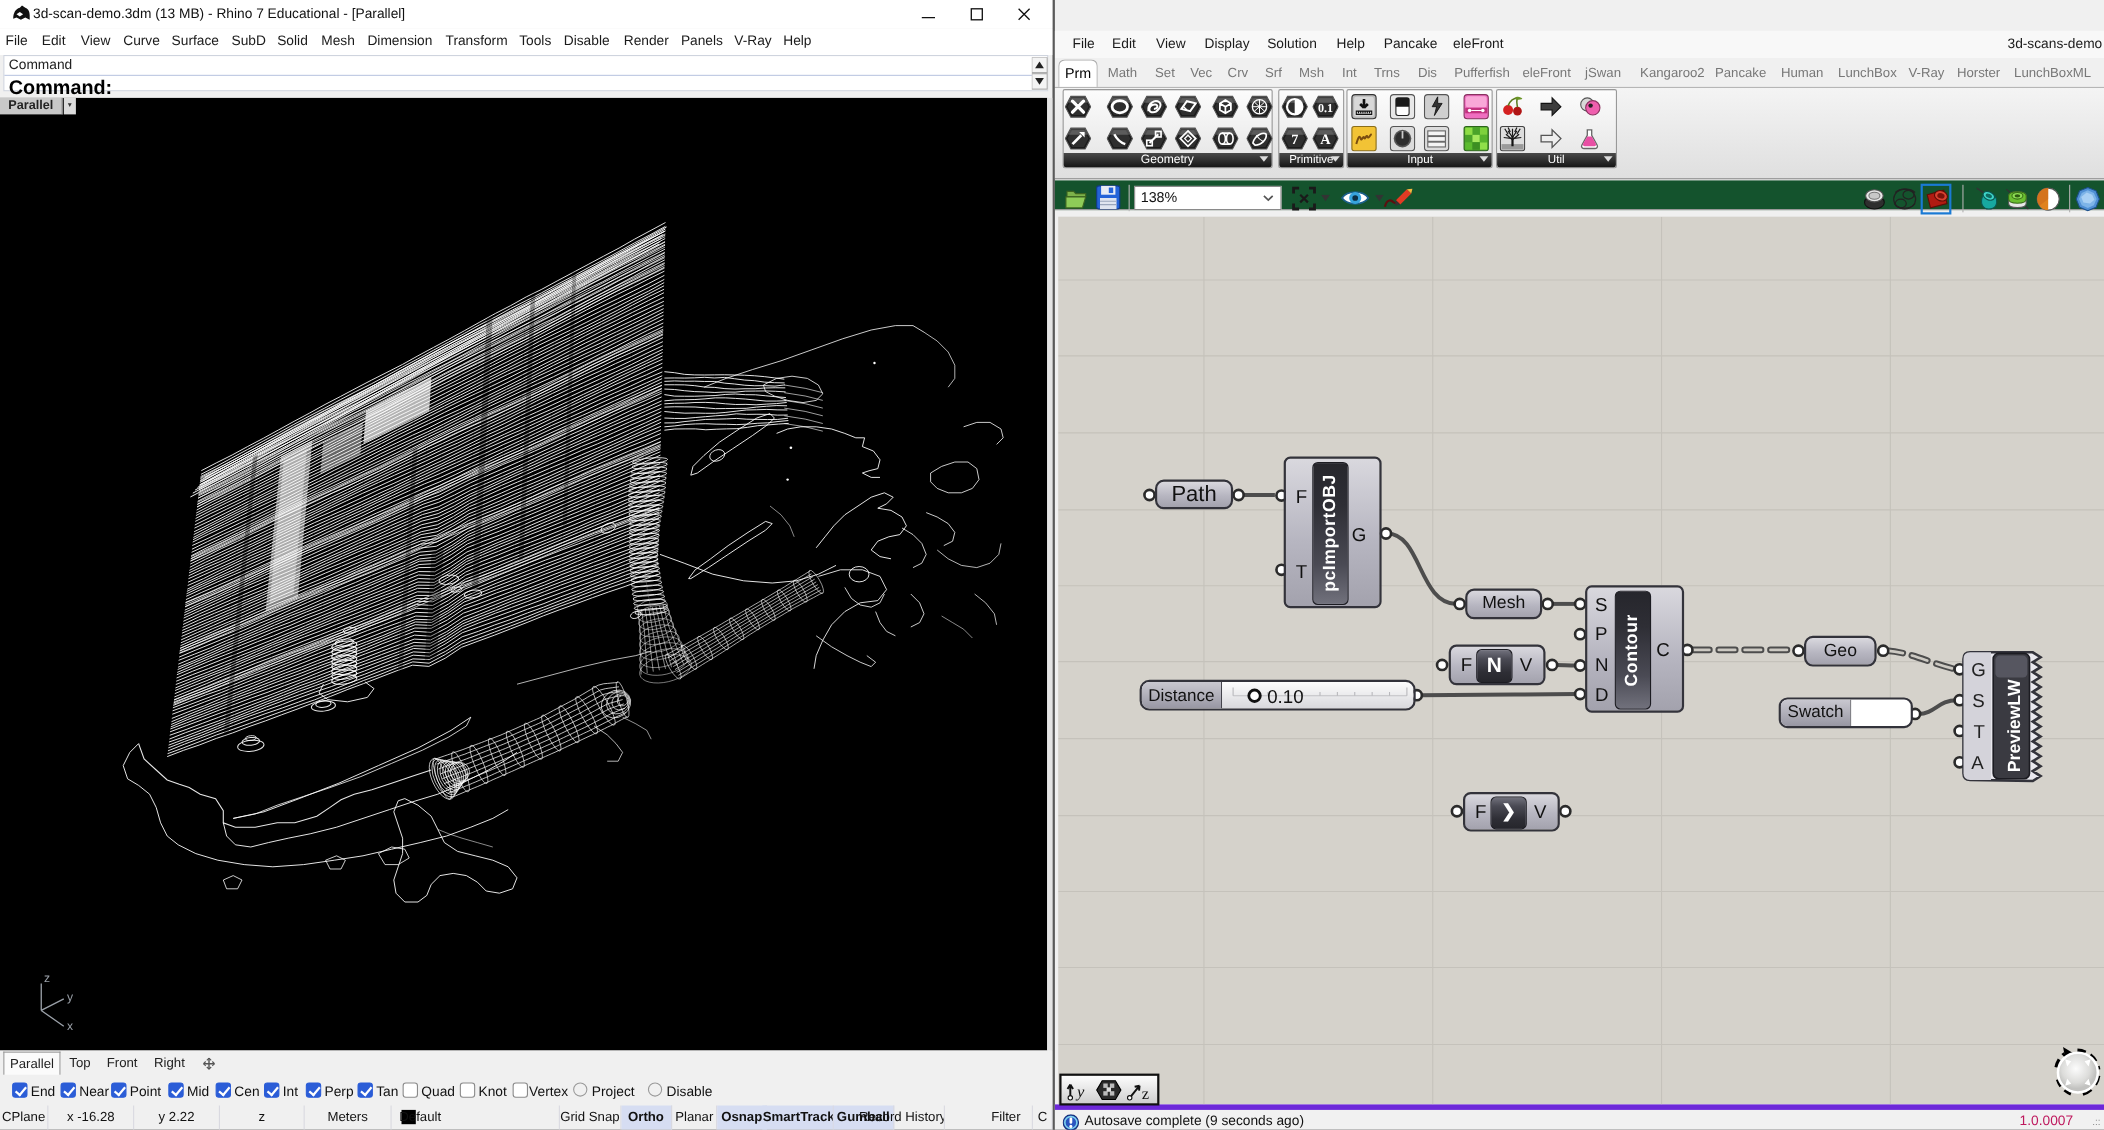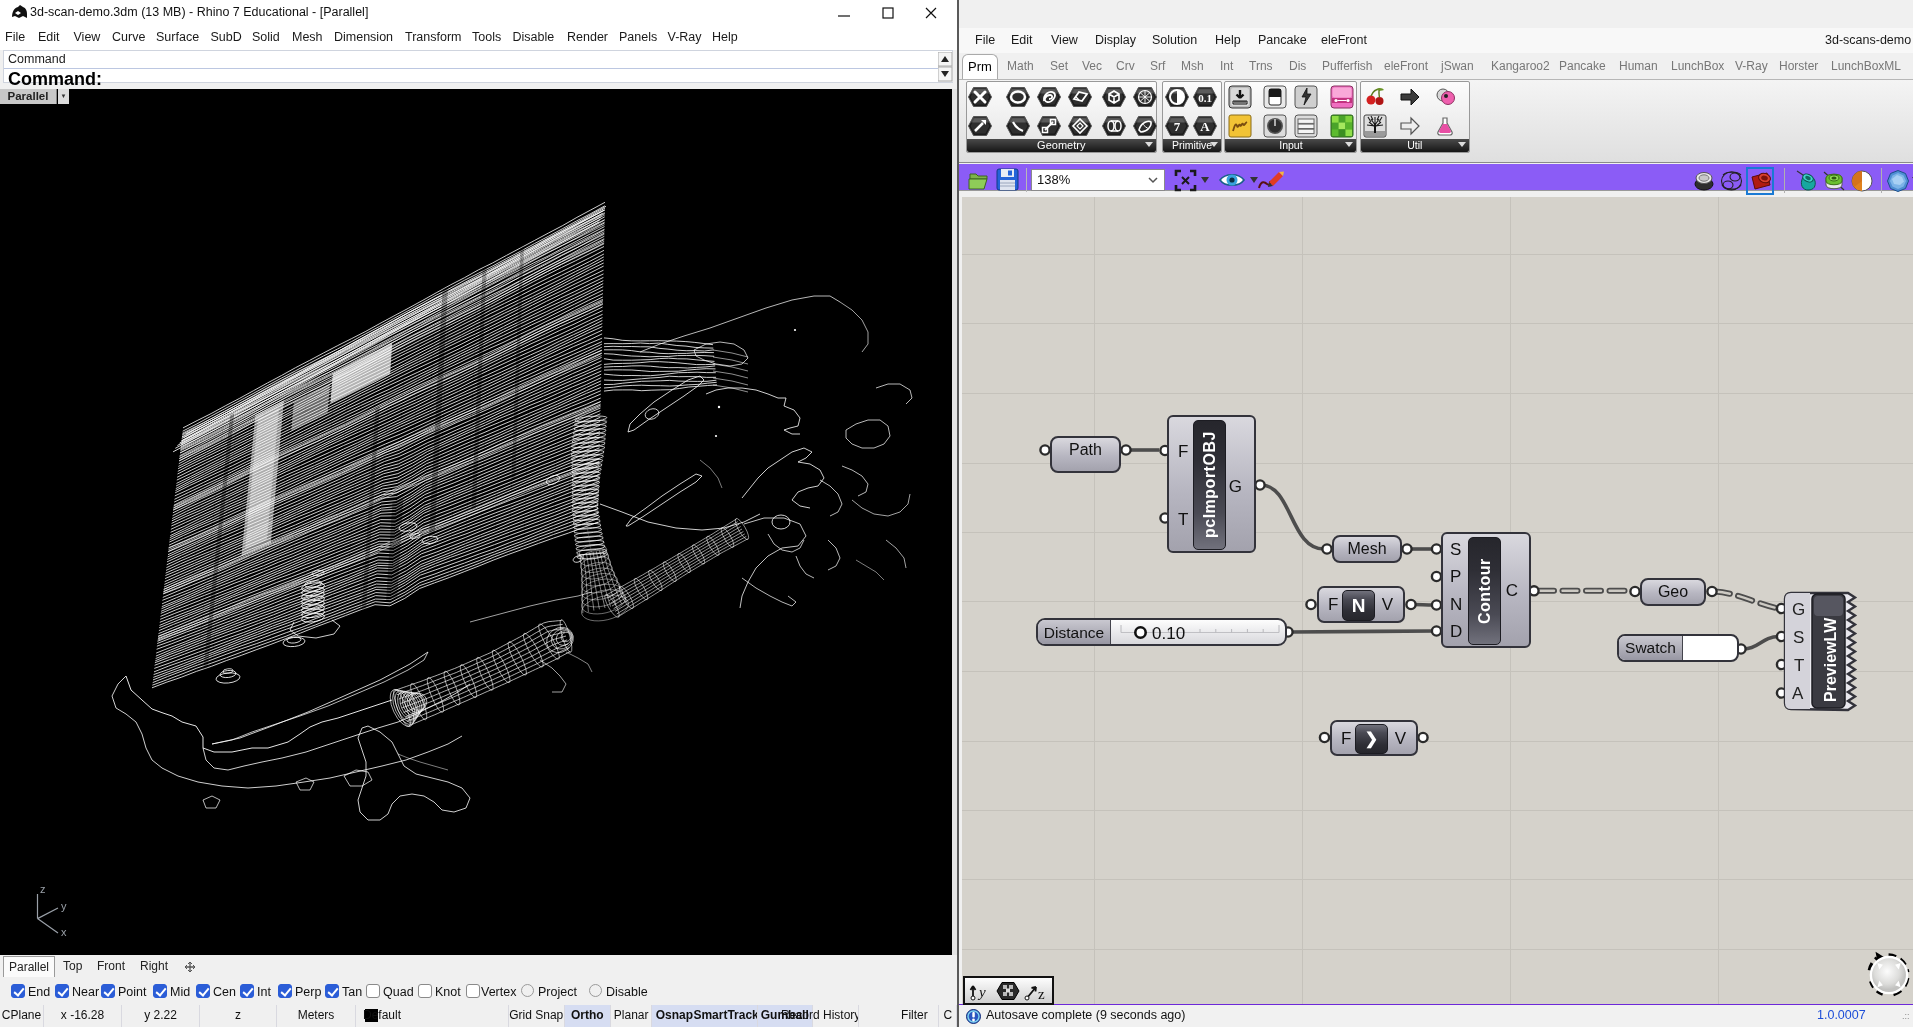--- a/index.html
+++ b/index.html
@@ -39,23 +39,23 @@
 #gh-title .t{position:absolute;left:13px;top:6px;font-size:12.5px;color:#111}
 #gh-menu{position:absolute;left:0;top:28px;width:954px;height:25px;background:#f8f8f8;font-size:12.5px;color:#1a1a1a}
 #gh-menu span{position:absolute;top:5px}
 #gh-tabs{position:absolute;left:0;top:53px;width:954px;height:26px;background:#f0f0f0;font-size:12px;color:#777}
 #gh-tabs span{position:absolute;top:6px}
 #gh-tabs .prm{position:absolute;left:3px;top:1px;width:36px;height:25px;background:#fff;border:1px solid #aaa;border-bottom:none;border-radius:6px 6px 0 0;color:#000;font-size:13px;text-align:center;line-height:24px}
 #gh-toolbar{position:absolute;left:0;top:79px;width:954px;height:84px;background:linear-gradient(#f4f4f4,#dfdfdf);border-top:1px solid #b6b6b6;border-bottom:1px solid #8a8a8a}
 .grp{position:absolute;top:1px;height:72px;background:linear-gradient(#fcfcfc,#e4e4e4);border:1px solid #999;border-radius:2px}
 .grp .lbl{position:absolute;left:0;bottom:0;width:100%;height:13px;background:linear-gradient(#4a4a4a,#161616);color:#fff;font-size:10.5px;text-align:center;line-height:13px;border-radius:0 0 2px 2px;white-space:nowrap}
 .grp .lbl i{position:absolute;right:3px;top:3px;width:0;height:0;border-left:4px solid transparent;border-right:4px solid transparent;border-top:5px solid #ddd}
-#gh-ctb{position:absolute;left:0;top:164px;width:954px;height:27px;background:#8b5cf6;border-bottom:1px solid #999}
+#gh-ctb{position:absolute;left:0;top:164px;width:954px;height:27px;background:#14532d;border-bottom:1px solid #999}
 #canvas{position:absolute;left:3px;top:197px;width:951px;height:807px;background:#d5d2cb;overflow:hidden}
-#gh-status{position:absolute;left:0;top:1004px;width:954px;height:23px;background:#f1f1f1;font-size:12.5px;color:#111;border-top:1px solid #6d28d9}
+#gh-status{position:absolute;left:0;top:1004px;width:954px;height:23px;background:#f1f1f1;font-size:12.5px;color:#111;border-top:5px solid #6d28d9}
 
 .node{position:absolute;z-index:3}
 .cap{background:linear-gradient(#d9d8de 0%,#b7b6c1 55%,#a3a2ad 100%);border:2px solid #33333b;border-radius:8px;color:#111;text-align:center}
 .dark{background:linear-gradient(#71717c 0%,#4a4a54 28%,#2e2e35 70%,#26262c 100%);border:1.5px solid #1c1c22;border-radius:5px;color:#fff;font-weight:bold}
 .vlabel{display:flex;align-items:center;justify-content:center;writing-mode:vertical-rl;transform:rotate(180deg);letter-spacing:0.5px}
 </style></head><body>
 <div id="page">
 <div id="rh">
 <div id="rh-title">
         <svg style="position:absolute;left:11px;top:4px" width="17" height="17" viewBox="0 0 17 17">
@@ -861,21 +861,21 @@
             <circle cx="750" cy="394.5" r="4.6"></circle>
             <circle cx="779" cy="452" r="4.6"></circle>
             <circle cx="819.5" cy="411.5" r="4.6"></circle>
             <circle cx="819.5" cy="439.5" r="4.6"></circle>
             <circle cx="819.5" cy="467.5" r="4.6"></circle>
             <circle cx="819.5" cy="496" r="4.6"></circle>
             <circle cx="362.5" cy="540.5" r="4.6"></circle>
             <circle cx="461" cy="540.5" r="4.6"></circle>
           </g>
         </svg>
-        <div class="node cap" style="left:88px;top:239px;width:71px;height:37px;font-size:16px;line-height:23px">Path</div>
+        <div class="node cap" style="left:88px;top:239px;width:71px;height:27px;font-size:20px;line-height:23px">Path</div>
         <div class="node cap" style="left:370px;top:338px;width:70px;height:28px;font-size:16px;line-height:24px">Mesh</div>
         <div class="node cap" style="left:678px;top:381px;width:66px;height:28px;font-size:16px;line-height:24px">Geo</div>
         <div class="node cap" style="left:205px;top:218px;width:89px;height:138px;border-radius:6px">
 <div style="position:absolute;left:9px;top:25px;font-size:17px">F</div>
 <div style="position:absolute;left:9px;top:93px;font-size:17px">T</div>
 <div style="position:absolute;right:12px;top:60px;font-size:17px">G</div>
 <div class="dark vlabel" style="position:absolute;left:24px;top:3px;width:33px;height:130px;font-size:16px">pcImportOBJ</div>
         </div>
         <div class="node cap" style="left:355px;top:389px;width:88px;height:37px;border-radius:7px">
 <div style="position:absolute;left:9px;top:7px;font-size:17px">F</div>
@@ -963,16 +963,16 @@
 <path d="M12,14 l6,2 -4,5 Z M37,14 l-6,2 4,5 Z M12,40 l6,-2 -4,-5 Z M37,40 l-6,-2 4,-5 Z" fill="#fff"></path>
       </svg>
 <div id="gh-status">
         <svg class="abs" style="left:7px;top:4px" width="15" height="15">
           <circle cx="7.5" cy="7.5" r="7" fill="#2a55c0" stroke="#16307a"></circle>
           <circle cx="7.5" cy="7.5" r="5.5" fill="none" stroke="#7fd4ee" stroke-width="1.4"></circle>
           <rect x="6.3" y="3" width="2.5" height="5.5" rx="1" fill="#fff"></rect>
           <circle cx="7.5" cy="11" r="1.4" fill="#fff"></circle>
         </svg>
 <span style="position:absolute;left:27px;top:3px">Autosave complete (9 seconds ago)</span>
-<span style="position:absolute;left:858px;top:3px;color:#1d4ed8">1.0.0007</span>
+<span style="position:absolute;left:877px;top:3px;color:#be185d">1.0.0007</span>
 <span style="position:absolute;left:943px;top:6px;color:#888;font-size:9px">.::</span>
       </div>
 </div>
 </div>
 </body></html>

